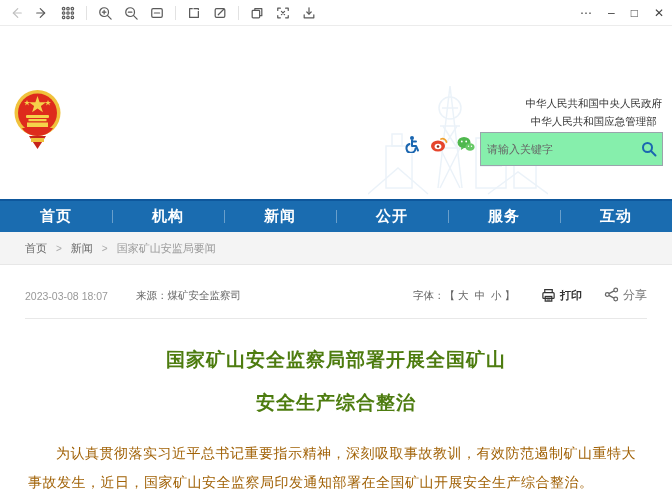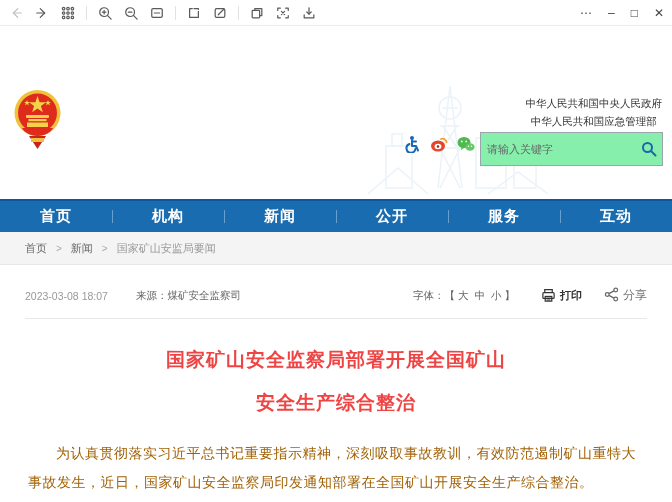--- a/index.html
+++ b/index.html
@@ -68,21 +68,21 @@
   .font-size-opt { cursor:pointer; margin:0 3px; color:#666; }
   .meta-btn { display:flex; gap:4px; cursor:pointer; }
   .print-btn { margin-left:26px; color:#333; font-weight:bold; font-size:11px; }
   .share-btn { margin-left:22px; color:#777; font-size:12px; }
   .meta-btn svg { width:15px; height:15px; }
   .meta-rule { height:1px; background:#e8e8e8; margin:14px 25px 0 25px; }
 
   
   .art-title { text-align:center; margin-top:20px;
     font-family:"Liberation Serif", serif; font-weight:bold; font-size:19px;
-    color:#ef4444; line-height:2.25; letter-spacing:1px; }
+    color:#4d7c0f; line-height:2.25; letter-spacing:1px; }
   .art-body { margin:14px 28px 0 28px; font-family:"Liberation Serif", serif;
     font-size:14px; color:#a16207; line-height:2.1; text-indent:2em;
     letter-spacing:.5px; }
 </style>
 </head>
 <body>
 
 <div class="toolbar">
   <div class="tb-left">
     <span class="tb-ico dim">

